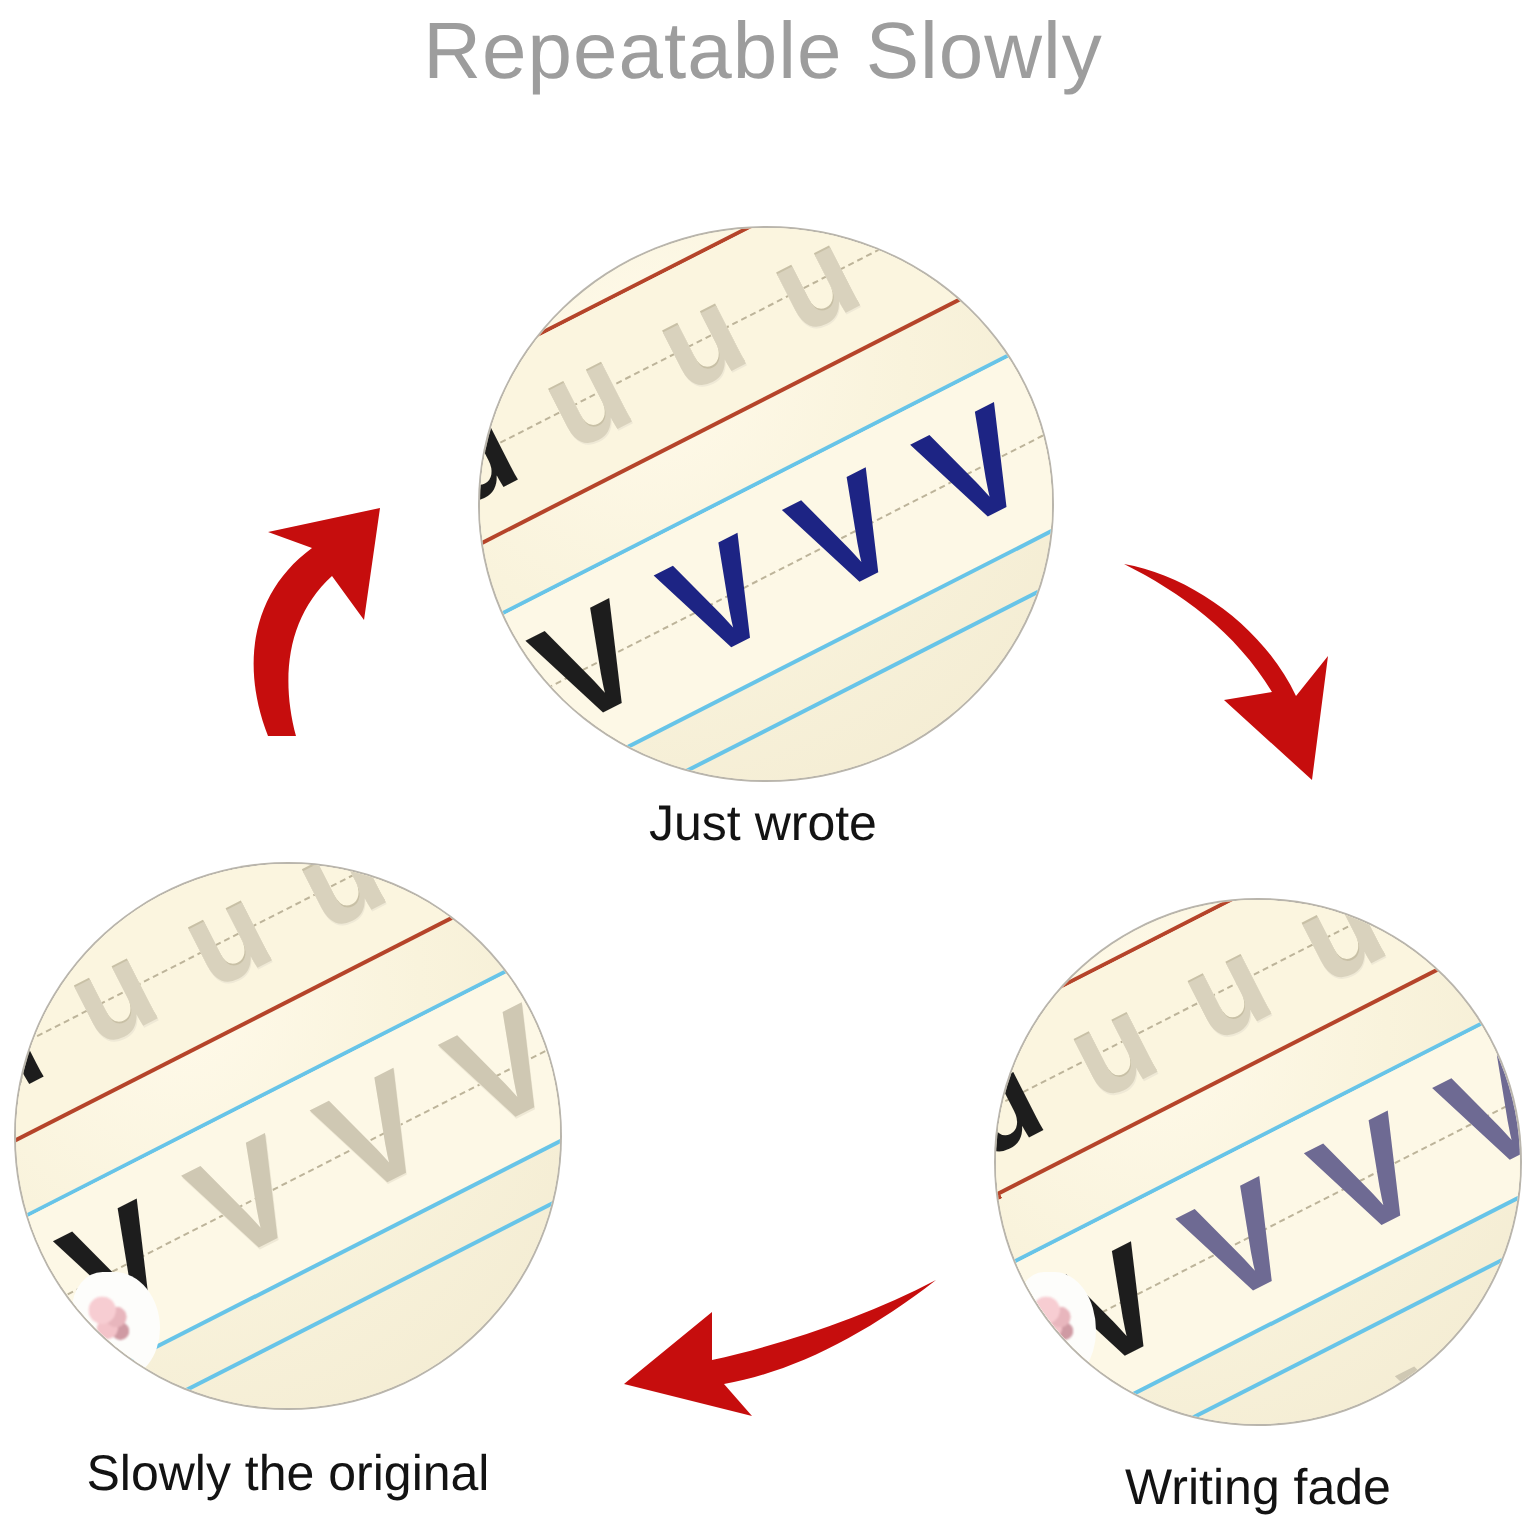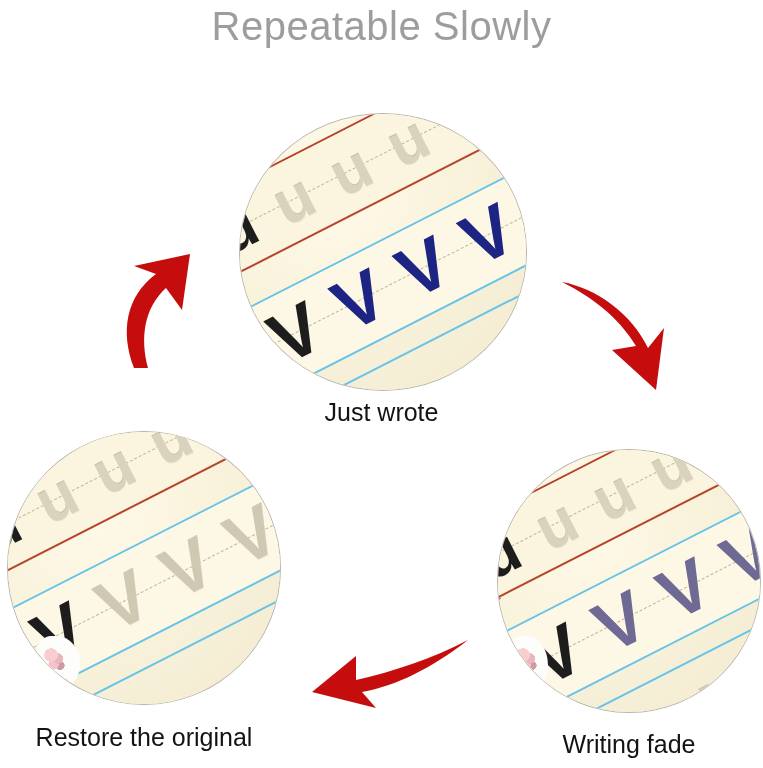--- a/index.html
+++ b/index.html
@@ -280,21 +280,21 @@
     <div class="glyph v ink-ghost2" style="left:314px; top:282px;">V</div>
     <div class="glyph v ink-ghost2" style="left:386px; top:282px;">V</div>
     <div class="glyph v ink-ghost2" style="left:458px; top:282px;">V</div>
 
   </div>
 
   <div class="whitepatch" style="left:28px; top:204px; width:44px; height:54px;"></div>
   <div class="flower" style="left:34px; top:214px;"></div>
 </div>
 
-<div class="caption" style="left:8px; top:722px; width:272px; text-align:center;">Restore the original</div>
+<div class="caption" style="left:8px; top:722px; width:272px; text-align:center;">Slowly the original</div>
 
 <svg class="arrow-svg" style="left:560px; top:272px;" width="140" height="120" viewBox="0 0 140 120">
   <path d="M2 10
            C 36 16, 72 42, 88 76
            L 104 56
            L 96 118
            L 52 78
            L 76 74
            C 58 44, 30 24, 2 10 Z" fill="#c60d0d"></path>
 </svg>

